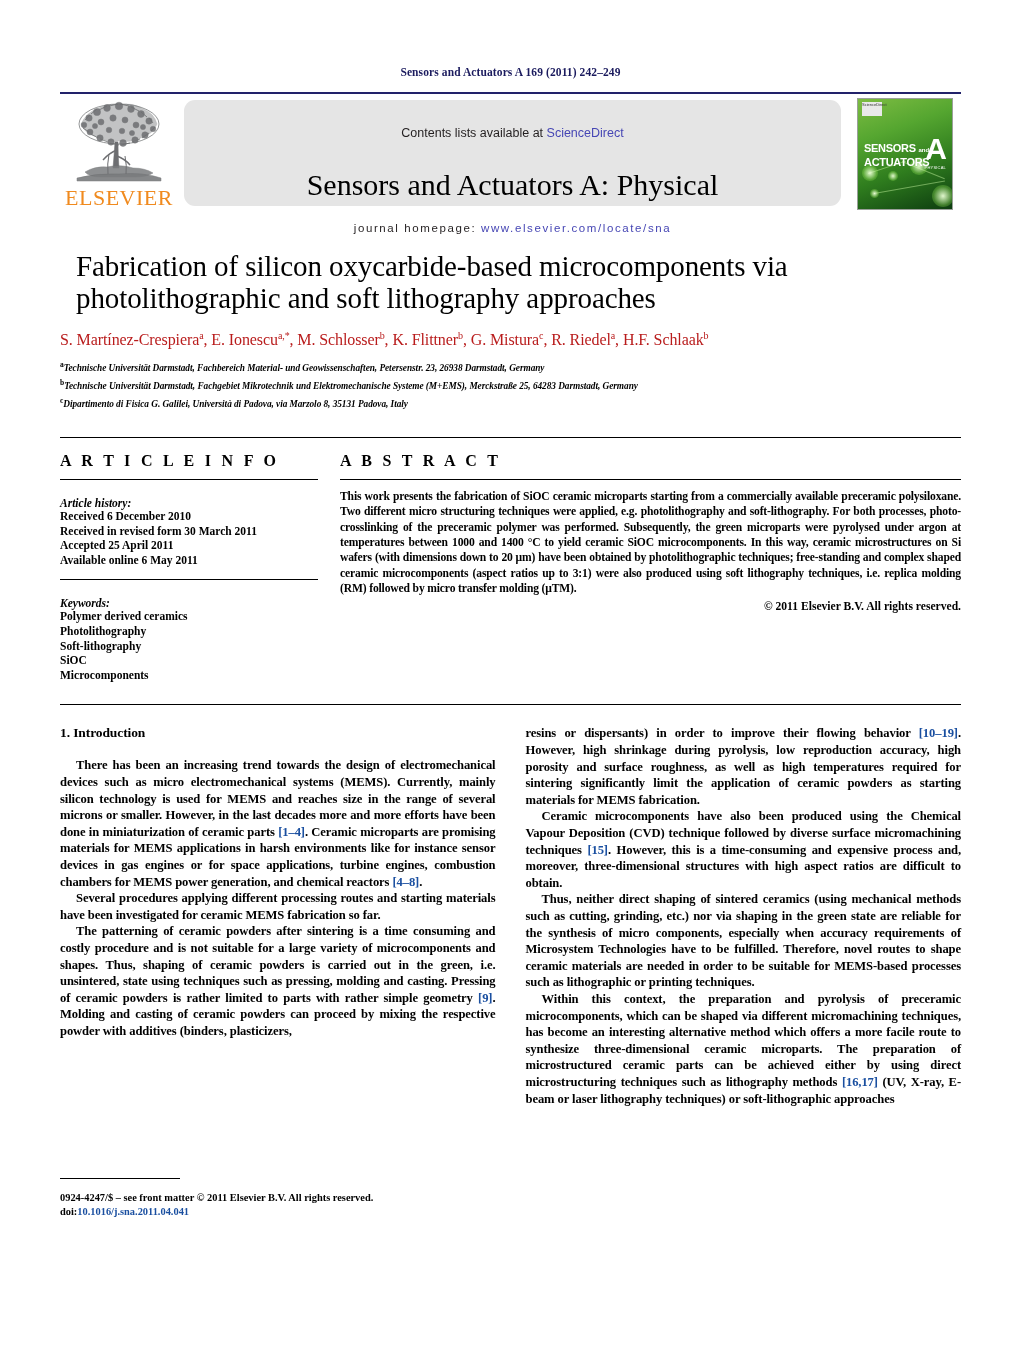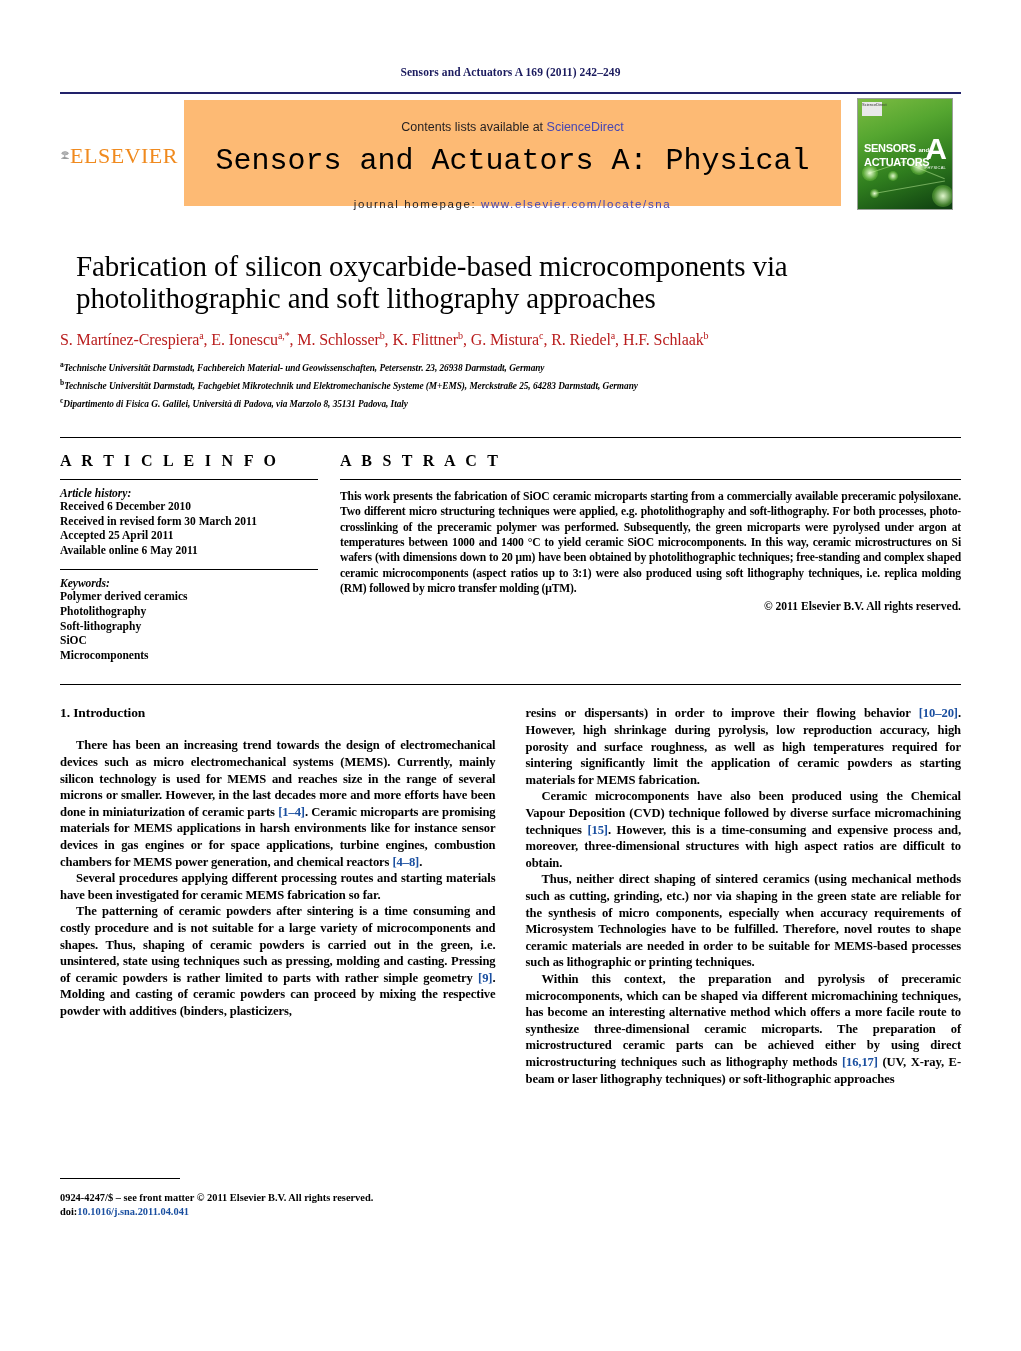--- a/index.html
+++ b/index.html
@@ -32,59 +32,60 @@
     display: flex;
     align-items: stretch;
     height: 120px;
     position: relative;
   }
   .elsevier-block {
     width: 118px;
     flex: 0 0 118px;
     padding-top: 4px;
     display: flex;
-    flex-direction: row;
+    flex-direction: column;
     align-items: center;
     justify-content: flex-start;
   }
   .tree-svg { display: block; }
   .elsevier-word {
     font-family: "Liberation Serif", serif;
     color: #f08a1e;
     font-size: 22px;
     letter-spacing: 0.5px;
     line-height: 1;
     margin-top: 1px;
     font-weight: 400;
   }
   .journal-band {
     flex: 1 1 auto;
-    background: #fdba74;
+    background: #e5e5e5;
     margin: 6px 0 6px 6px;
     display: flex;
     flex-direction: column;
     align-items: center;
     justify-content: flex-start;
-    padding-top: 20px;
+    padding-top: 26px;
     position: relative;
+    border-radius: 11px;
   }
   .contents-line {
     font-family: "Liberation Sans", sans-serif;
     font-size: 12.5px;
     color: #231f20;
   }
   .contents-line a, .sd-link {
     color: #4646b4;
     text-decoration: none;
   }
   .journal-title {
-    font-family: Liberation Mono, monospace;
+    font-family: Liberation Serif, serif;
     font-size: 30px;
     color: #000;
-    margin-top: 10px;
+    margin-top: 28px;
     letter-spacing: 0px;
   }
   .homepage-line {
     font-family: "Liberation Sans", sans-serif;
     font-size: 11.5px;
     letter-spacing: 1.6px;
     margin-top: 20px;
     color: #231f20;
   }
   .homepage-line .url { color: #4646b4; }
@@ -184,21 +185,21 @@
     font-family: Liberation Serif, serif;
     font-weight: bold;
     font-size: 16px;
     letter-spacing: 3.3px;
   }
   .rule { border-top: 1px solid #000; margin-top: 9px; }
   .info-sub {
     font-size: 11.5px;
     font-weight: bold;
     font-style: italic;
-    margin-top: 7px;
+    margin-top: 17px;
   }
   .info-line { font-size: 11.5px; line-height: 14.6px; font-weight: bold;}
   .kw-rule { border-top: 1px solid #000; margin-top: 12px; }
   .abs-text {
     font-size: 11.6px;
     line-height: 15.3px;
     text-align: justify;
     margin-top: 9px;
     font-weight: bold;
     letter-spacing: -0.15px;
@@ -412,21 +413,21 @@
         There has been an increasing trend towards the design of electromechanical devices such as micro electromechanical systems (MEMS). Currently, mainly silicon technology is used for MEMS and reaches size in the range of several microns or smaller. However, in the last decades more and more efforts have been done in miniaturization of ceramic parts <a class="ref" href="#">[1–4]</a>. Ceramic microparts are promising materials for MEMS applications in harsh environments like for instance sensor devices in gas engines or for space applications, turbine engines, combustion chambers for MEMS power generation, and chemical reactors <a class="ref" href="#">[4–8]</a>.
       </p>
       <p class="para">Several procedures applying different processing routes and starting materials have been investigated for ceramic MEMS fabrication so far.</p>
       <p class="para">
         The patterning of ceramic powders after sintering is a time consuming and costly procedure and is not suitable for a large variety of microcomponents and shapes. Thus, shaping of ceramic powders is carried out in the green, i.e. unsintered, state using techniques such as pressing, molding and casting. Pressing of ceramic powders is rather limited to parts with rather simple geometry <a class="ref" href="#">[9]</a>. Molding and casting of ceramic powders can proceed by mixing the respective powder with additives (binders, plasticizers,
       </p>
     </div>
 
     <div class="col">
       <p class="para noindent">
-        resins or dispersants) in order to improve their flowing behavior <a class="ref" href="#">[10–20]</a>. However, high shrinkage during pyrolysis, low reproduction accuracy, high porosity and surface roughness, as well as high temperatures required for sintering significantly limit the application of ceramic powders as starting materials for MEMS fabrication.
+        resins or dispersants) in order to improve their flowing behavior <a class="ref" href="#">[10–19]</a>. However, high shrinkage during pyrolysis, low reproduction accuracy, high porosity and surface roughness, as well as high temperatures required for sintering significantly limit the application of ceramic powders as starting materials for MEMS fabrication.
       </p>
       <p class="para">
         Ceramic microcomponents have also been produced using the Chemical Vapour Deposition (CVD) technique followed by diverse surface micromachining techniques <a class="ref" href="#">[15]</a>. However, this is a time-consuming and expensive process and, moreover, three-dimensional structures with high aspect ratios are difficult to obtain.
       </p>
       <p class="para">Thus, neither direct shaping of sintered ceramics (using mechanical methods such as cutting, grinding, etc.) nor via shaping in the green state are reliable for the synthesis of micro components, especially when accuracy requirements of Microsystem Technologies have to be fulfilled. Therefore, novel routes to shape ceramic materials are needed in order to be suitable for MEMS-based processes such as lithographic or printing techniques.</p>
       <p class="para">
         Within this context, the preparation and pyrolysis of preceramic microcomponents, which can be shaped via different micromachining techniques, has become an interesting alternative method which offers a more facile route to synthesize three-dimensional ceramic microparts. The preparation of microstructured ceramic parts can be achieved either by using direct microstructuring techniques such as lithography methods <a class="ref" href="#">[16,17]</a> (UV, X-ray, E-beam or laser lithography techniques) or soft-lithographic approaches
       </p>
     </div>
   </div>

